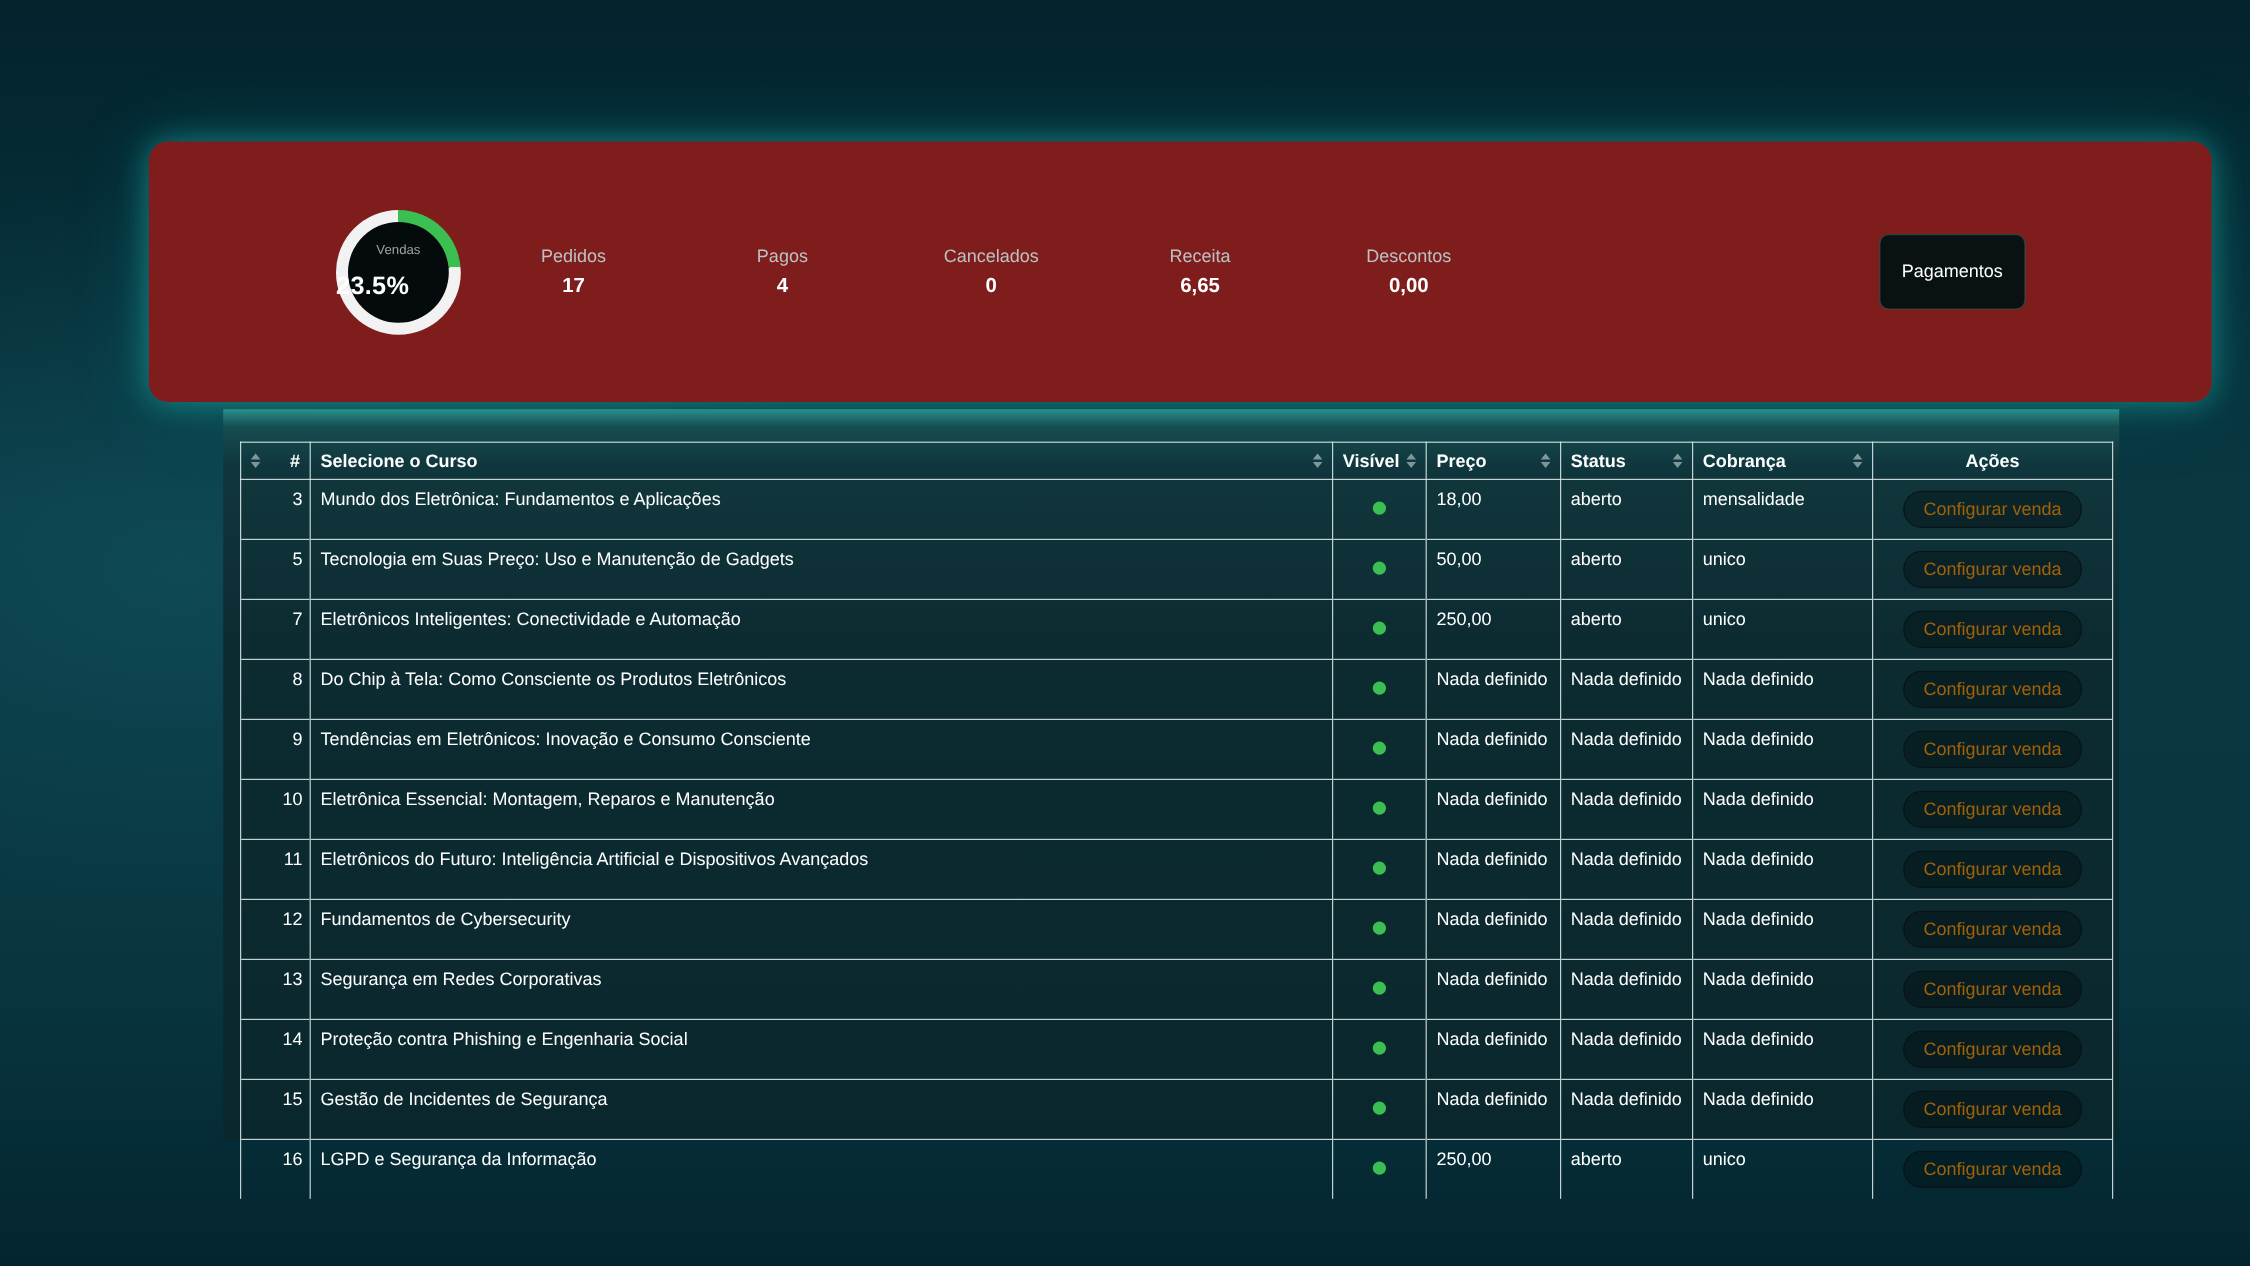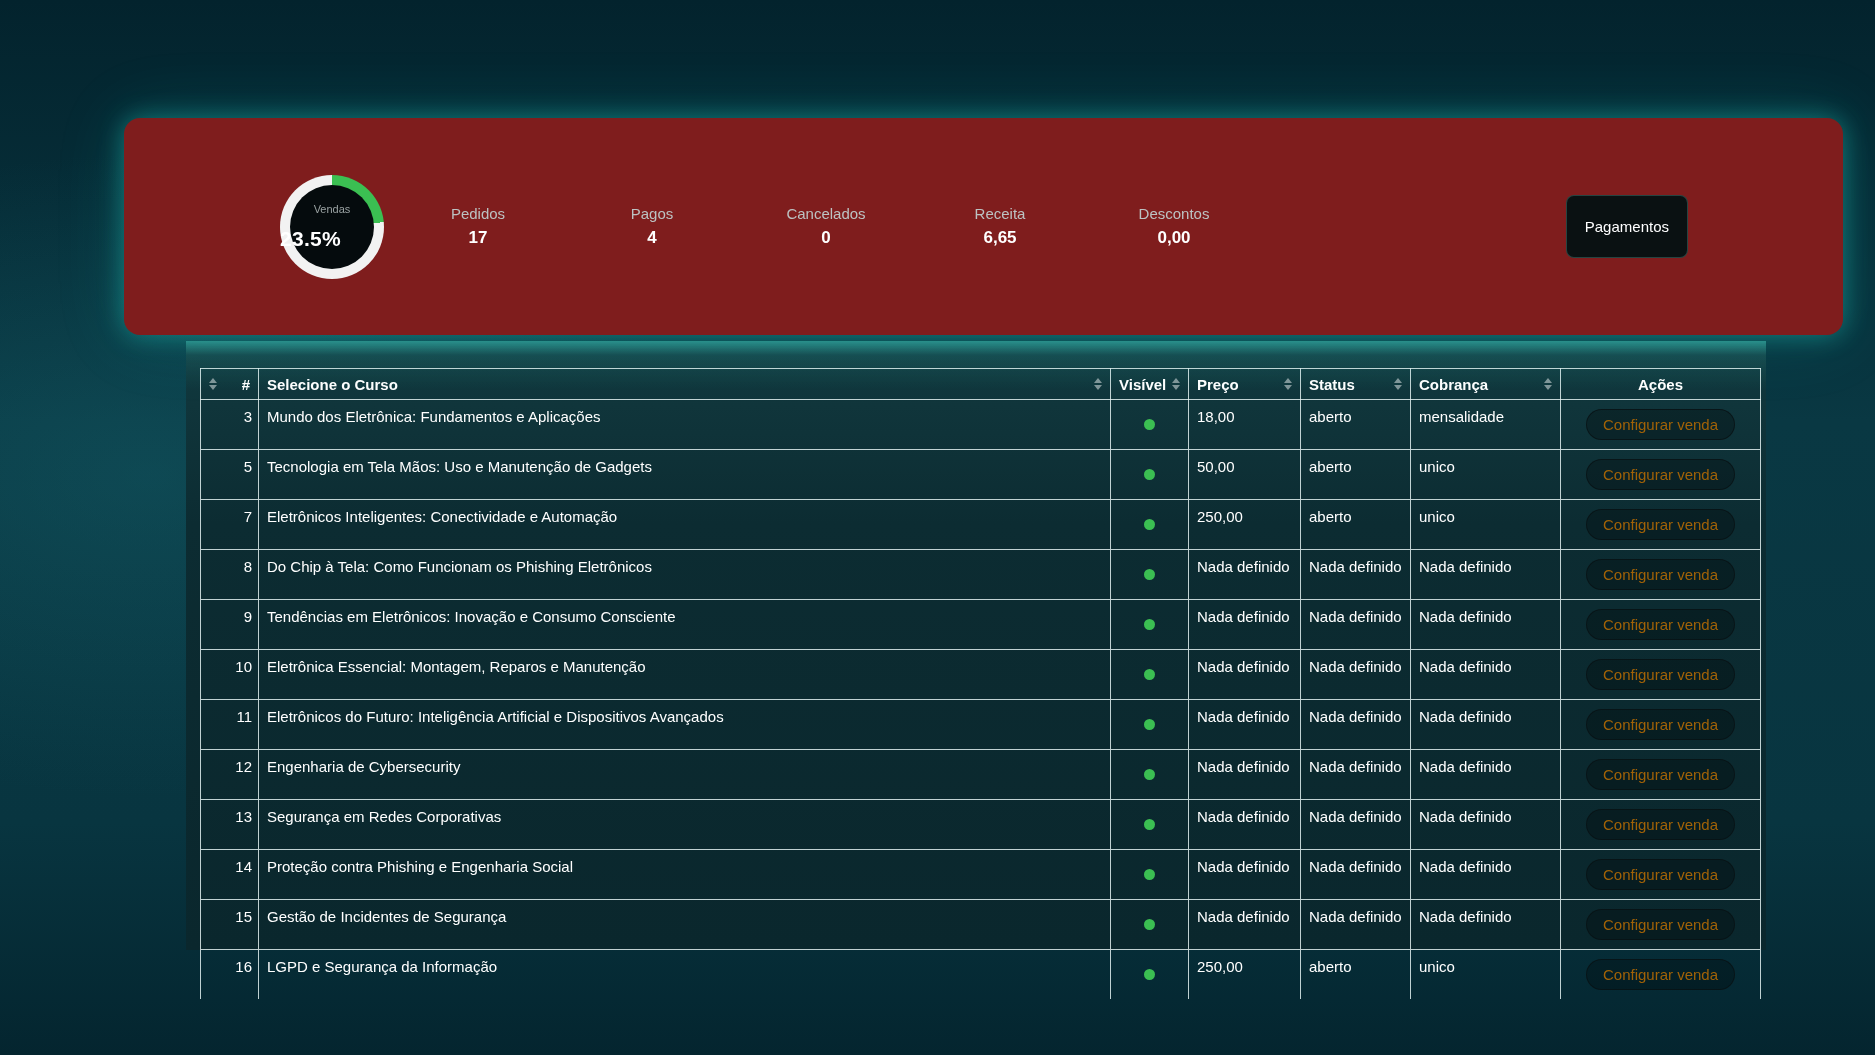--- a/index.html
+++ b/index.html
@@ -199,21 +199,21 @@
     <td class="preco">18,00</td>
     <td class="status">aberto</td>
     <td class="cob">mensalidade</td>
     <td class="acoes">
       <button class="action-btn">Configurar venda</button>
     </td>
   </tr>
 
   <tr class="trow">
     <td class="num">5</td>
-    <td class="curso">Tecnologia em Tela Mãos: Uso e Manutenção de Gadgets</td>
+    <td class="curso">Tecnologia em Suas Preço: Uso e Manutenção de Gadgets</td>
     <td class="vis"><span class="dot" style="background: rgb(59, 191, 82);"></span></td>
     <td class="preco">50,00</td>
     <td class="status">aberto</td>
     <td class="cob">unico</td>
     <td class="acoes">
       <button class="action-btn">Configurar venda</button>
     </td>
   </tr>
 
   <tr class="trow">
@@ -223,21 +223,21 @@
     <td class="preco">250,00</td>
     <td class="status">aberto</td>
     <td class="cob">unico</td>
     <td class="acoes">
       <button class="action-btn">Configurar venda</button>
     </td>
   </tr>
 
   <tr class="trow">
     <td class="num">8</td>
-    <td class="curso">Do Chip à Tela: Como Funcionam os Phishing Eletrônicos</td>
+    <td class="curso">Do Chip à Tela: Como Consciente os Produtos Eletrônicos</td>
     <td class="vis"><span class="dot" style="background: rgb(59, 191, 82);"></span></td>
     <td class="preco">Nada definido</td>
     <td class="status">Nada definido</td>
     <td class="cob">Nada definido</td>
     <td class="acoes">
       <button class="action-btn">Configurar venda</button>
     </td>
   </tr>
 
   <tr class="trow">
@@ -271,21 +271,21 @@
     <td class="preco">Nada definido</td>
     <td class="status">Nada definido</td>
     <td class="cob">Nada definido</td>
     <td class="acoes">
       <button class="action-btn">Configurar venda</button>
     </td>
   </tr>
 
   <tr class="trow">
     <td class="num">12</td>
-    <td class="curso">Engenharia de Cybersecurity</td>
+    <td class="curso">Fundamentos de Cybersecurity</td>
     <td class="vis"><span class="dot" style="background: rgb(59, 191, 82);"></span></td>
     <td class="preco">Nada definido</td>
     <td class="status">Nada definido</td>
     <td class="cob">Nada definido</td>
     <td class="acoes">
       <button class="action-btn">Configurar venda</button>
     </td>
   </tr>
 
   <tr class="trow">

